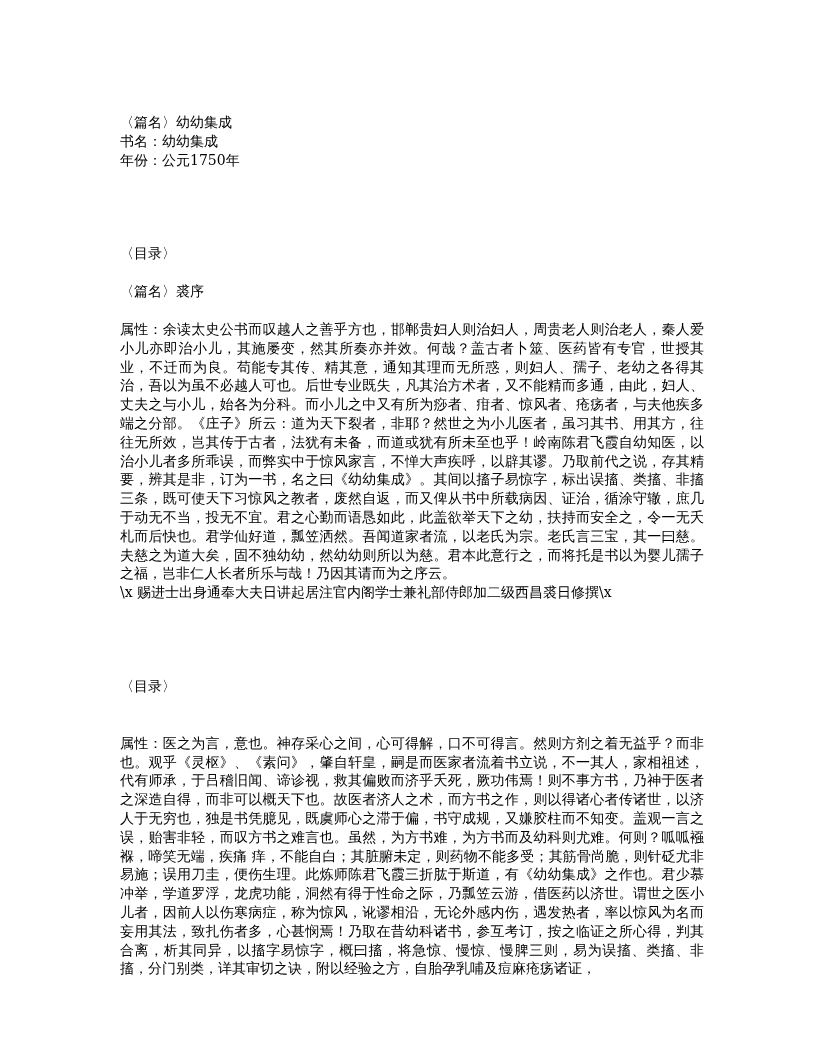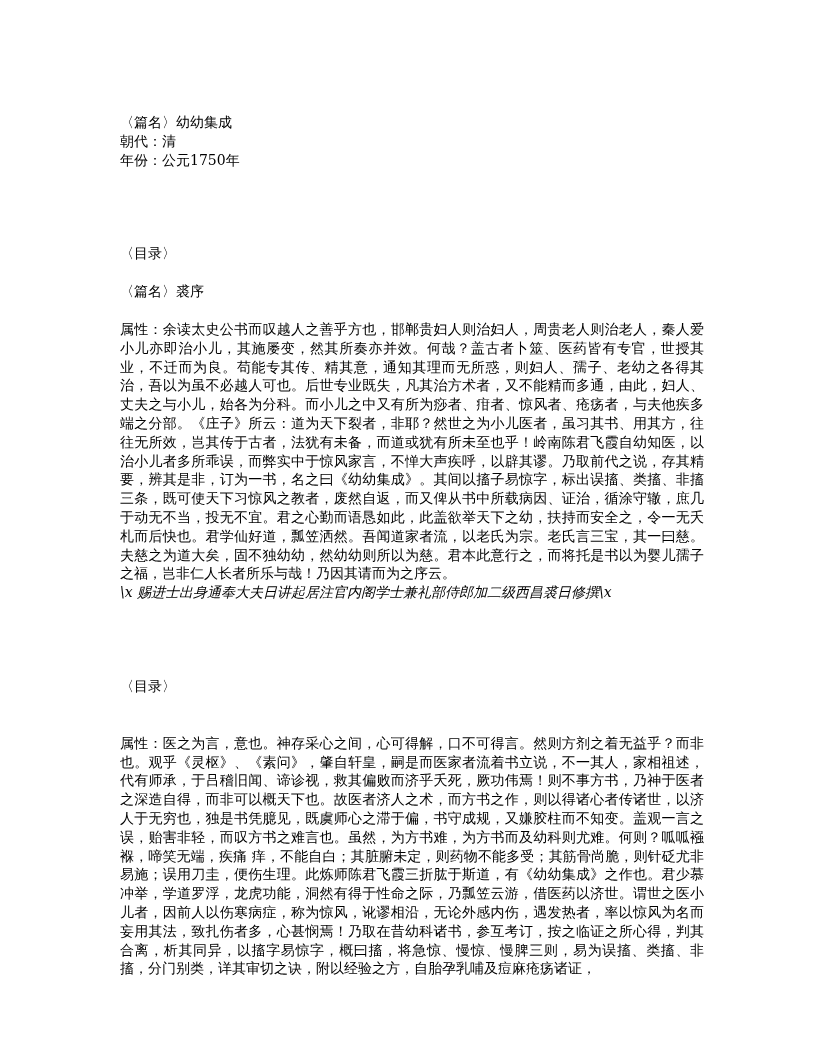--- a/index.html
+++ b/index.html
@@ -35,30 +35,29 @@
       white-space: nowrap;
     }
     .para {
       display: block;
       text-align: justify;
       word-break: break-all;
     }
     .sig {
       display: block;
       white-space: nowrap;
-      font-style: italic;
     }
   </style>
 </head>
 <body>
 
 <div class="page">
   <div>
     <span class="meta-line">〈篇名〉幼幼集成</span>
-    <span class="meta-line">朝代：清</span>
+    <span class="meta-line">书名：幼幼集成</span>
     <span class="meta-line">年份：公元1750年</span>
   </div>
 
   <div class="spacer-lg"></div>
   <div class="spacer-md"></div>
 
   <div>
     <span class="heading">〈目录〉</span>
     <div class="spacer-md"></div>
     <span class="heading">〈篇名〉裘序</span>

